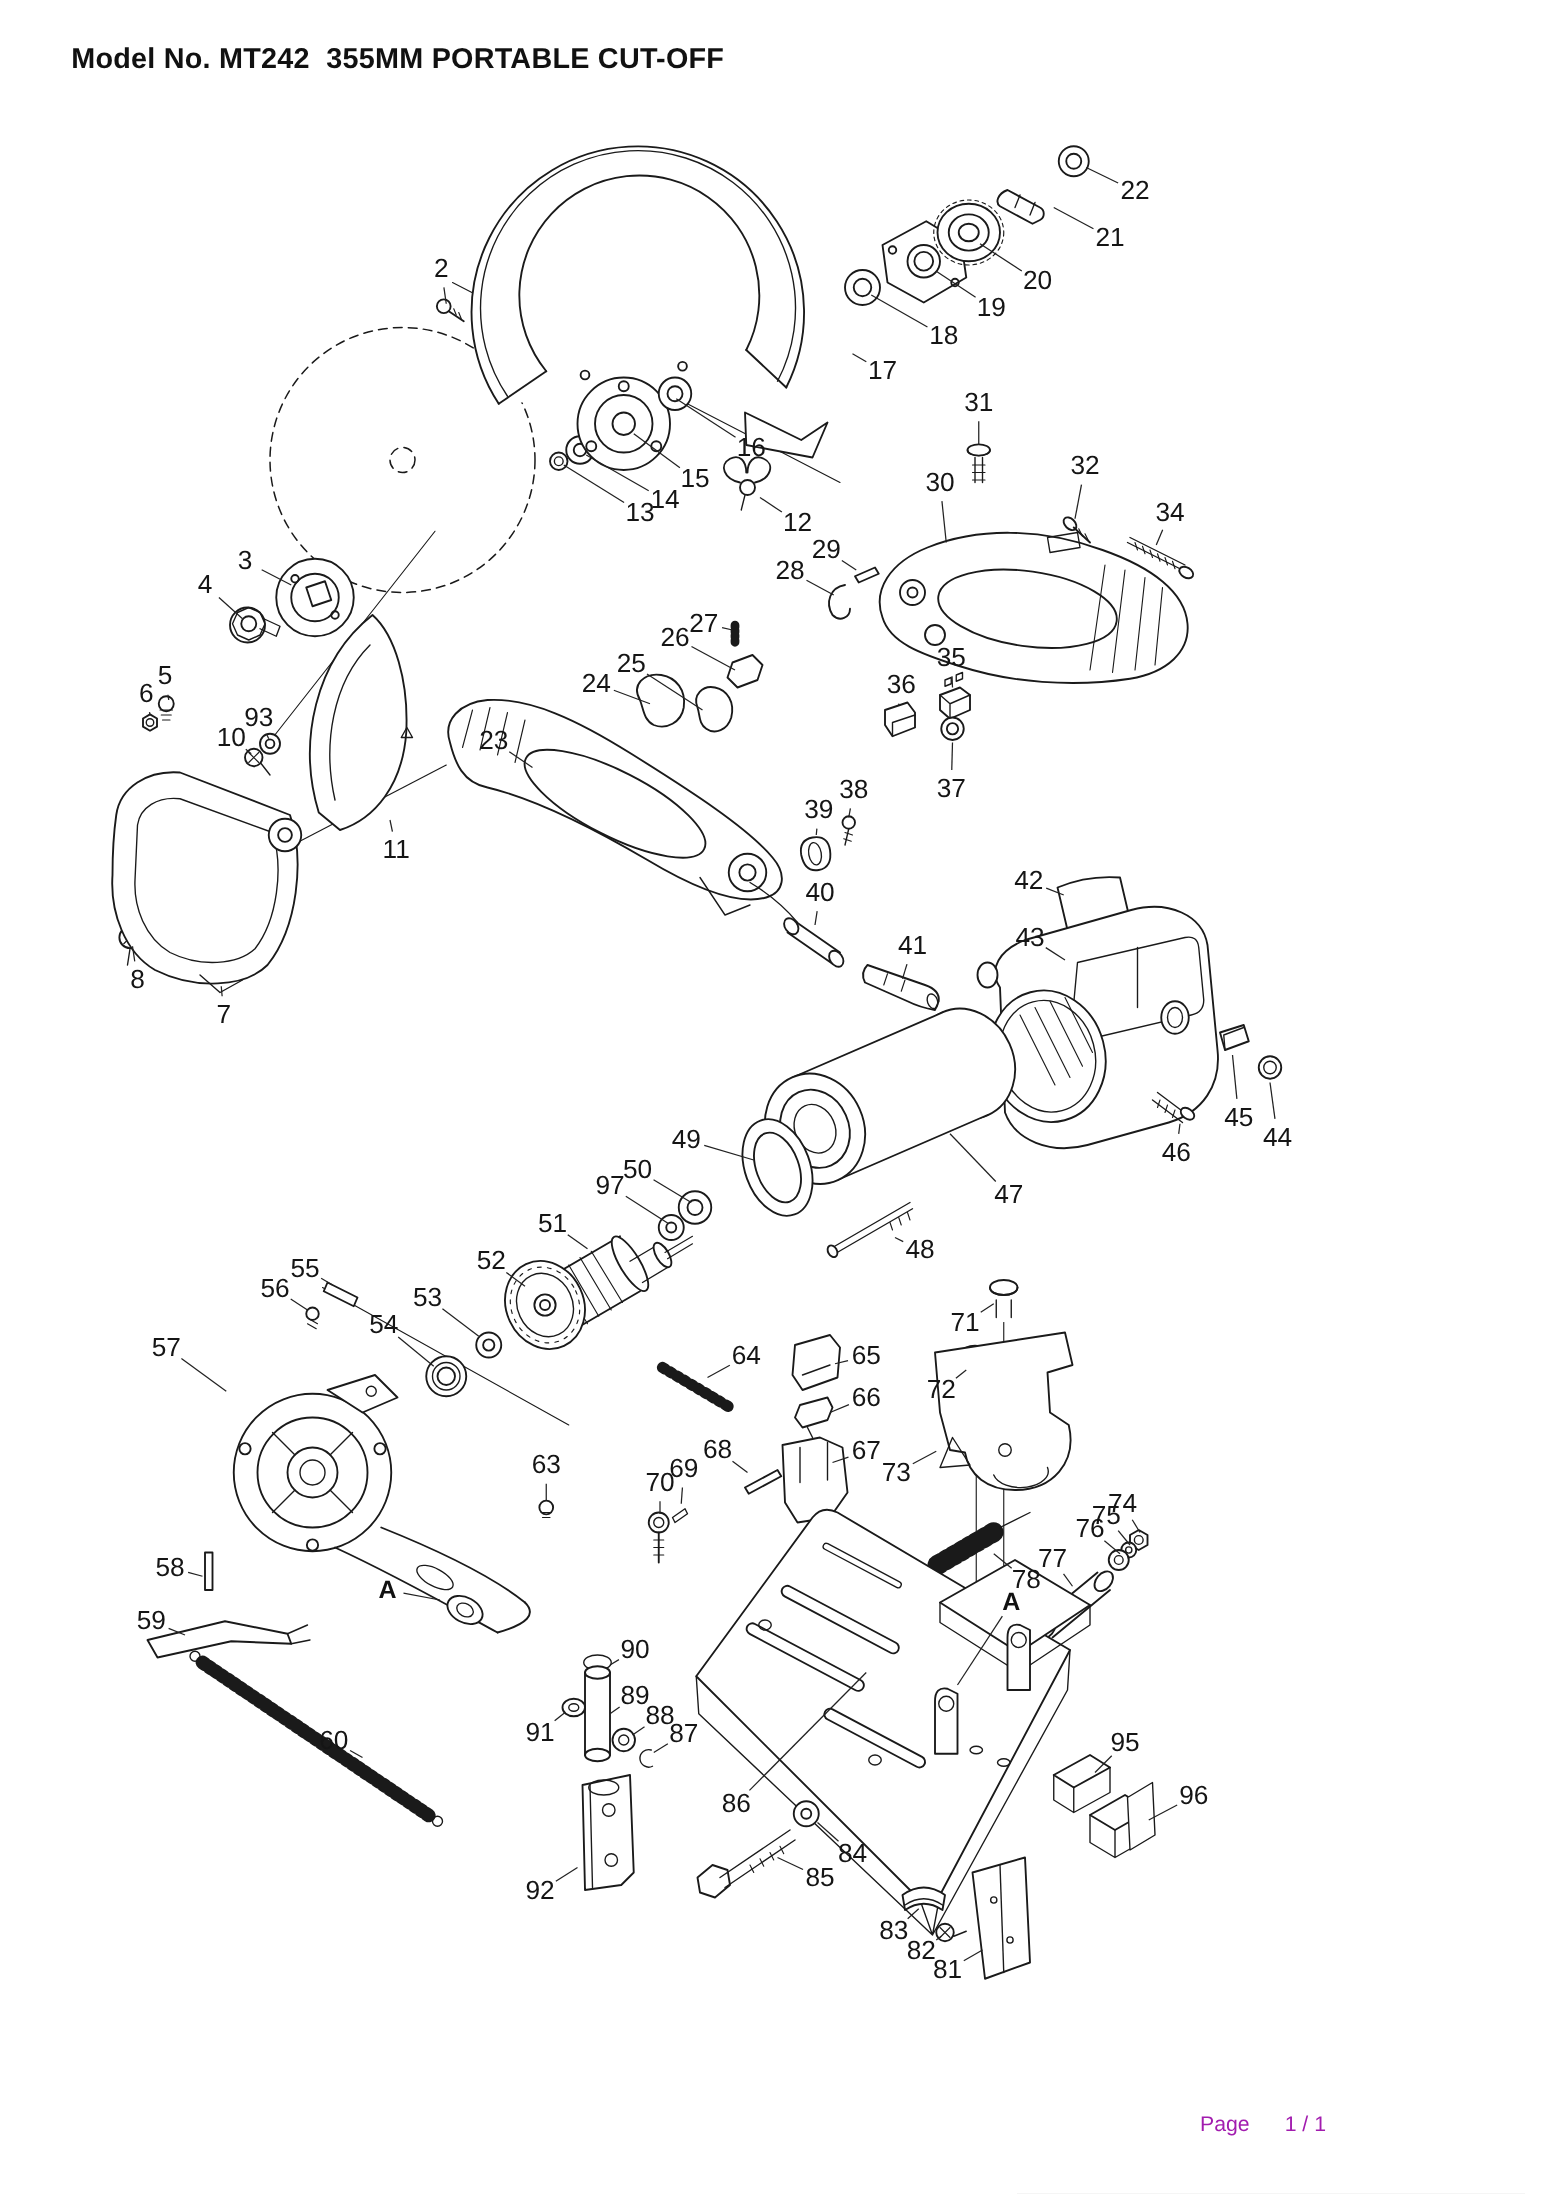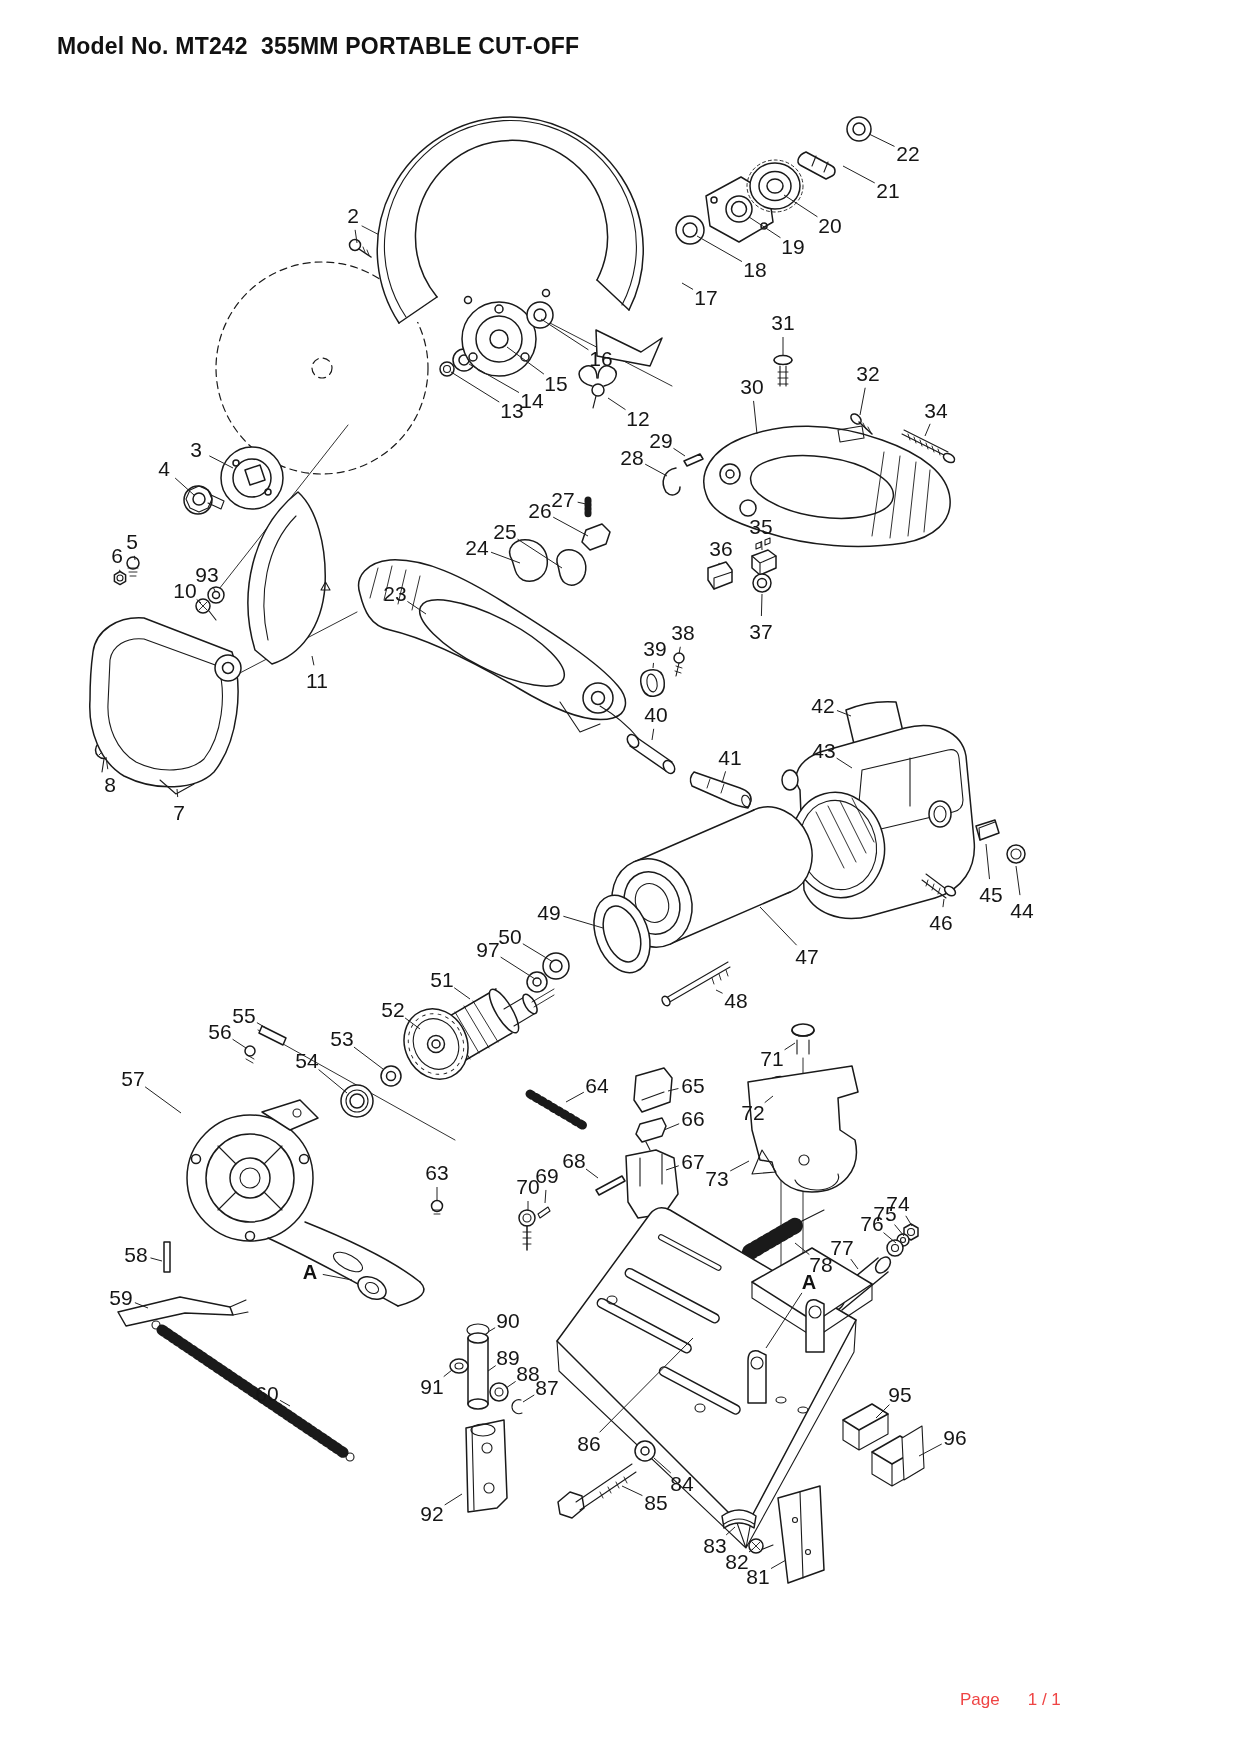--- a/index.html
+++ b/index.html
@@ -5,21 +5,21 @@
   html,body{margin:0;padding:0;background:#e8e8e8;}
   .sheet{
     position:relative;width:1241px;height:1755px;background:#ffffff;
     font-family:"Liberation Sans", sans-serif;color:#111;overflow:hidden;margin:0 auto;
   }
   .title{
     position:absolute;left:57px;top:33px;font-size:23px;font-weight:bold;
     letter-spacing:0.2px;white-space:pre;text-align:right;
   }
   .footer{
-    position:absolute;left:960px;top:1690px;font-size:17px;color:#ef4444;
+    position:absolute;left:960px;top:1690px;font-size:17px;color:#a21caf;
   }
   .footer .pg{margin-right:28px;}
   svg.layer{position:absolute;left:0;top:0;}
   .s2{stroke-width:1.1px;}
   .thin{stroke-width:0.9px;}
   .dash{stroke-dasharray:7 5;stroke-width:1.2px;}
   .dash2{stroke-dasharray:3 3;stroke-width:0.9px;}
   .callout-num{font-family:"Liberation Sans",sans-serif;font-size:21px;fill:#151515;}
   .marker-a{font-family:"Liberation Sans",sans-serif;font-size:20px;font-weight:bold;fill:#111;}
 </style>

